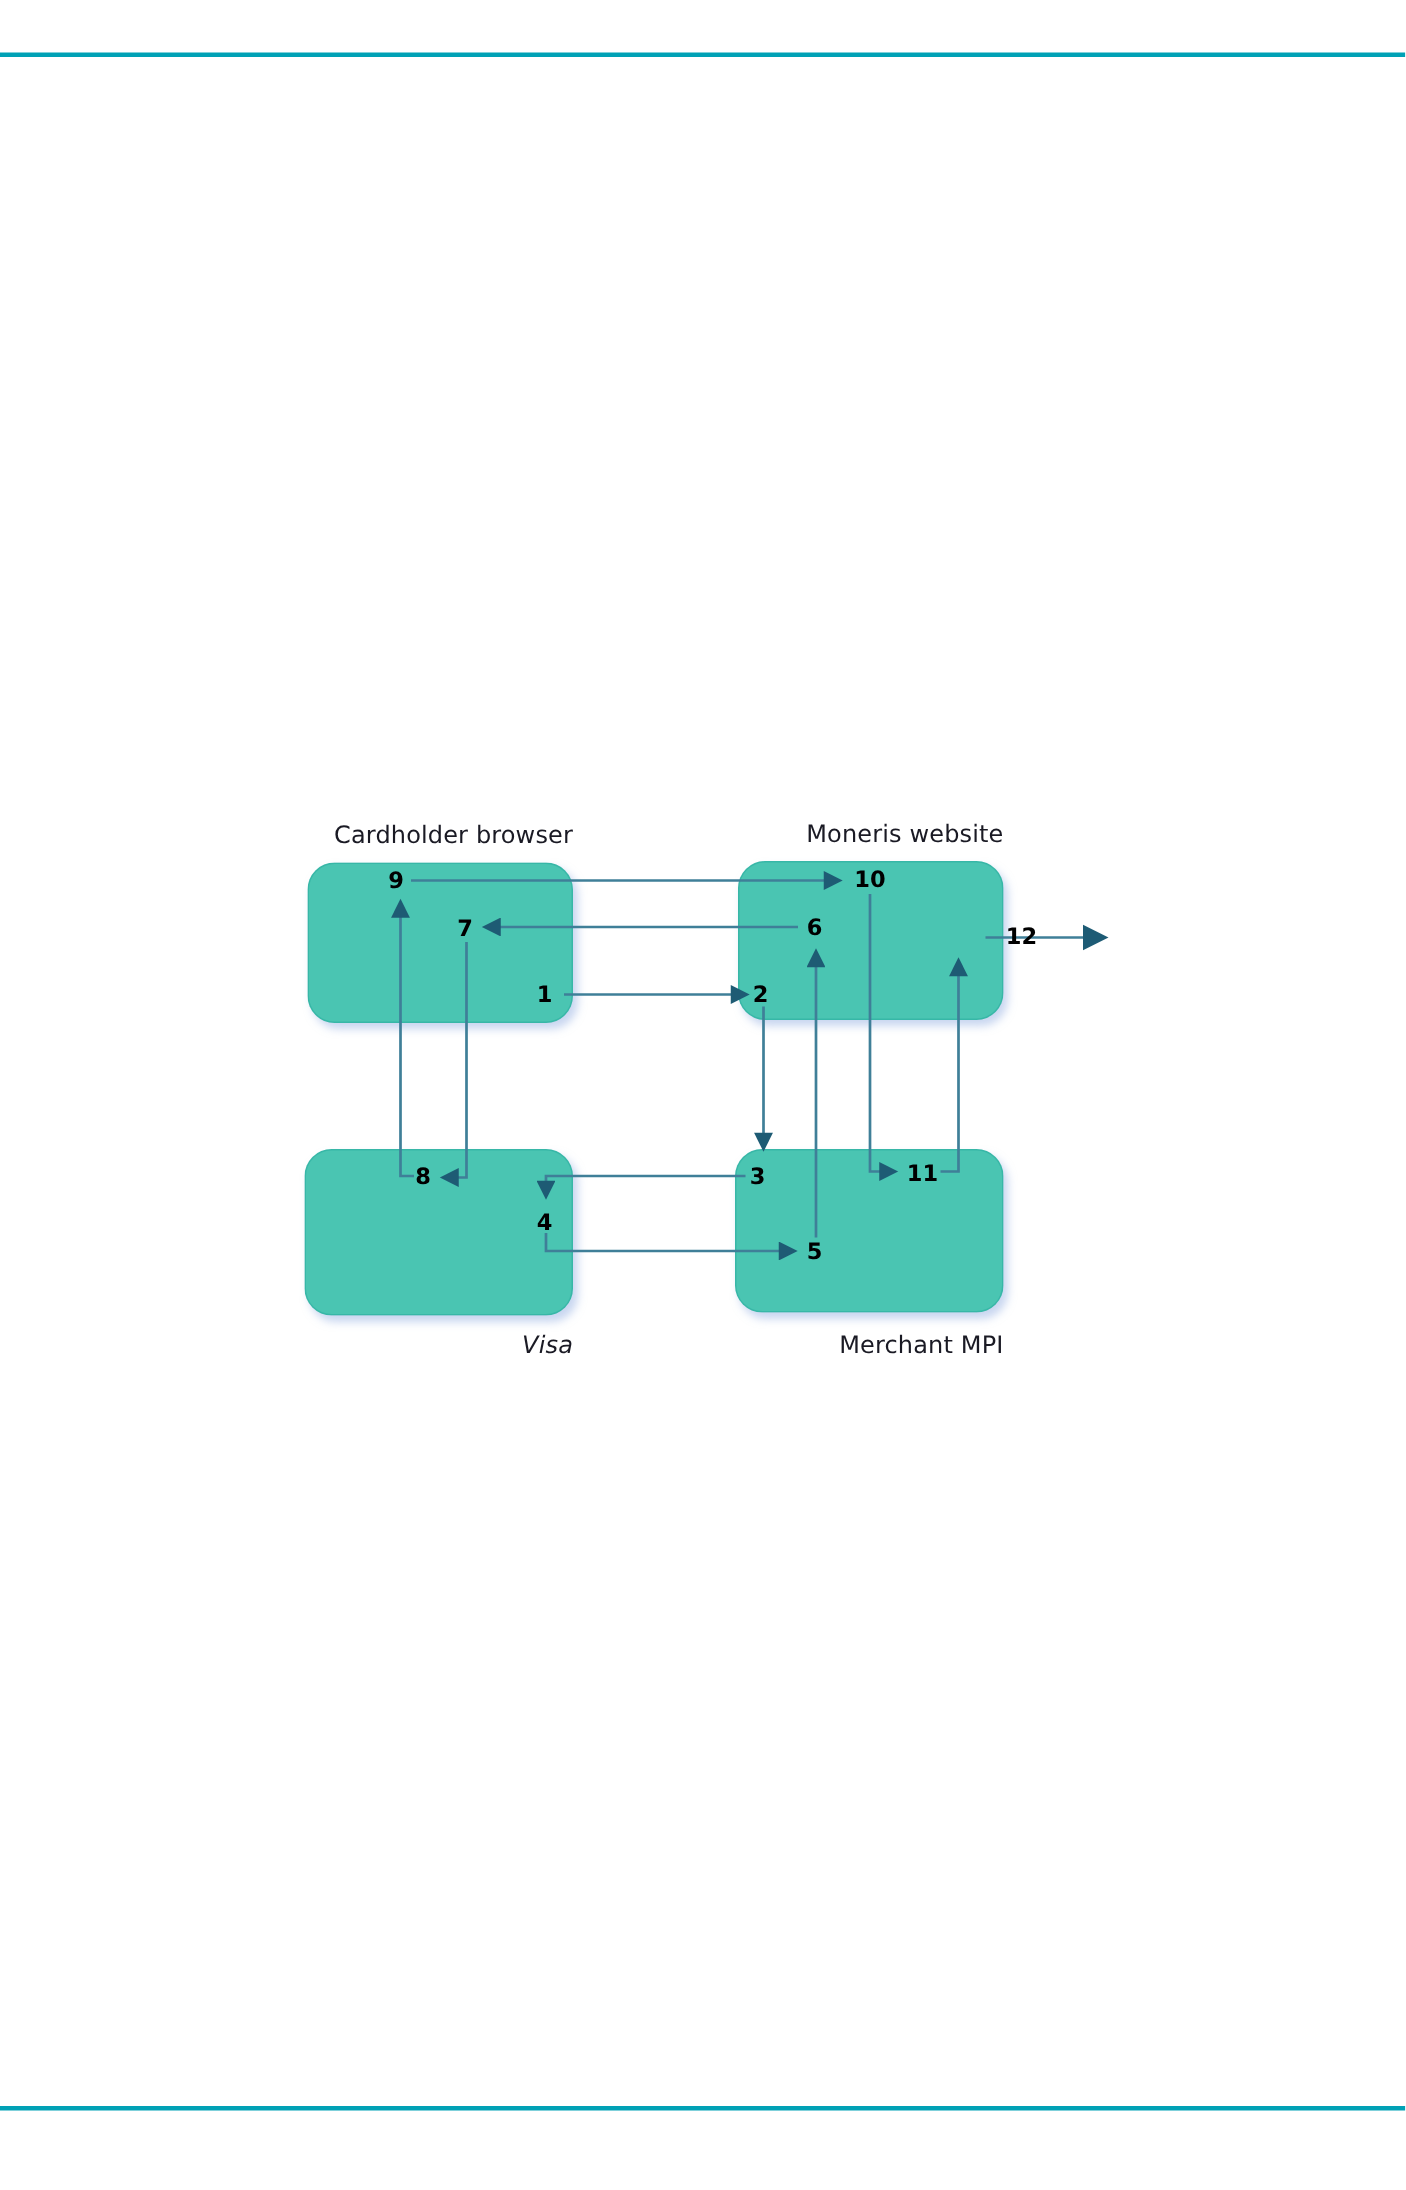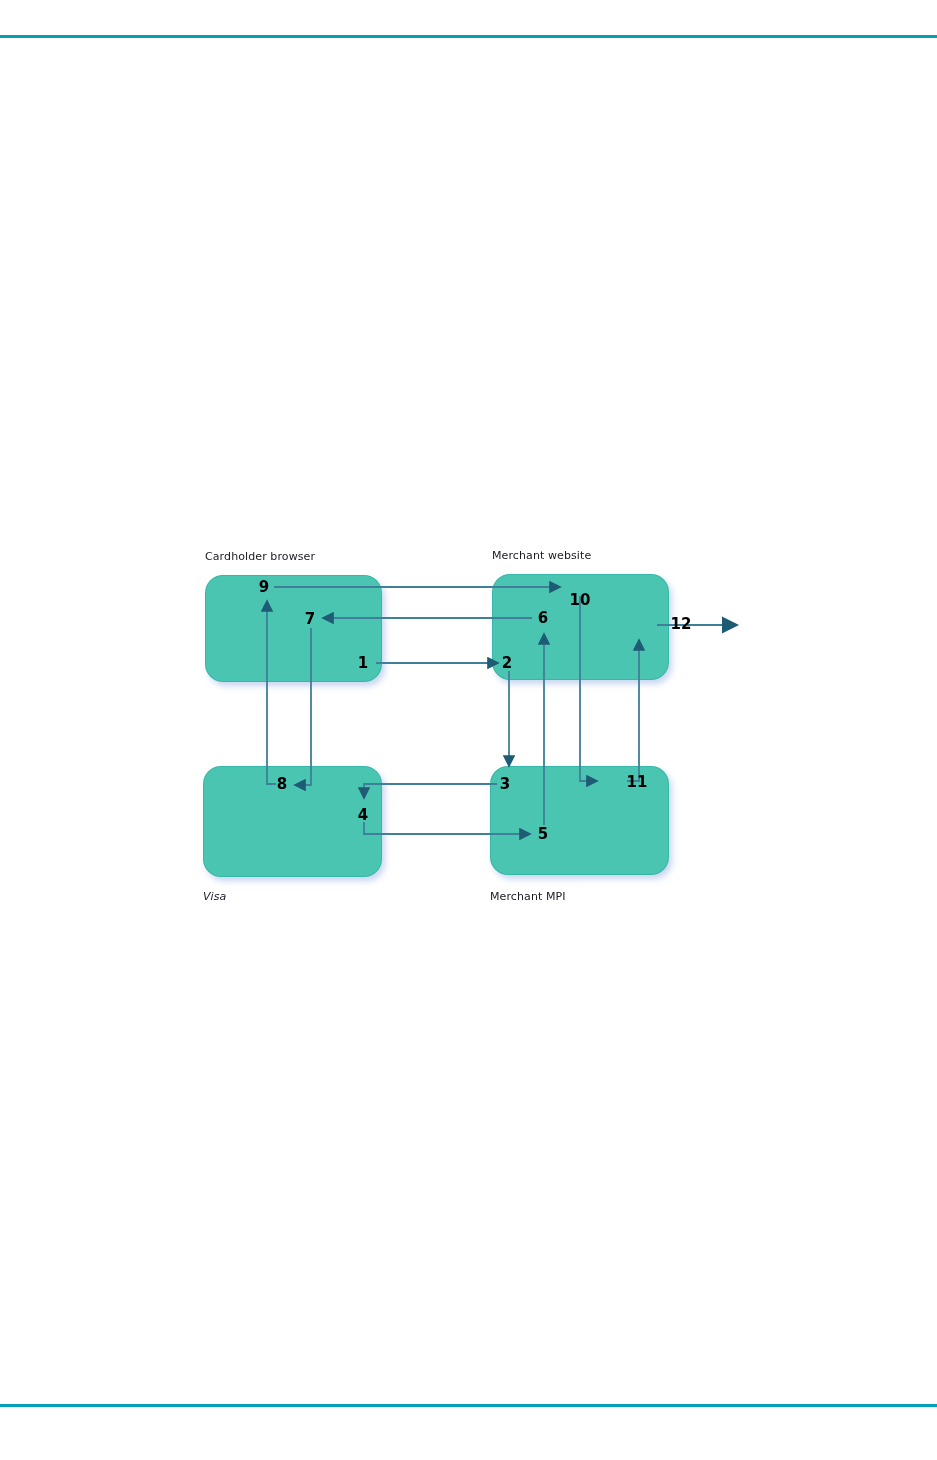--- a/index.html
+++ b/index.html
@@ -38,22 +38,22 @@
   .node {
     position: absolute;
     background: var(--node-fill);
     border: 1px solid rgba(0, 145, 135, 0.25);
     border-radius: 18px;
     box-shadow: 3px 4px 6px rgba(155, 180, 228, 0.55);
     z-index: 1;
   }
   .node-label {
     position: absolute;
-    text-align: left;
-    font-size: 11px;
+    text-align: right;
+    font-size: 16px;
     line-height: 20px;
     color: var(--node-label);
     letter-spacing: 0.1px;
     z-index: 1;
     white-space: nowrap;
   }
   .node-label.below { }
 
   svg.arrows {
     position: absolute;
@@ -83,21 +83,21 @@
 </head>
 <body>
 
 <div class="page">
 
   <div class="rule top"></div>
 
   <div class="diagram">
 
     <div class="node-label" style="left:205px; top:547px; width:177px;">Cardholder browser</div>
-    <div class="node-label" style="left:492px; top:546px; width:177px;">Merchant website</div>
+    <div class="node-label" style="left:492px; top:546px; width:177px;">Moneris website</div>
     <div class="node-label below" style="left:203px; top:887px; width:179px;font-style:italic;">Visa</div>
     <div class="node-label below" style="left:490px; top:887px; width:179px;">Merchant MPI</div>
 
     <div class="node" style="left:205px; top:575px; width:177px; height:107px;"></div>
     <div class="node" style="left:492px; top:574px; width:177px; height:106px;"></div>
     <div class="node" style="left:203px; top:766px; width:179px; height:111px;"></div>
     <div class="node" style="left:490px; top:766px; width:179px; height:109px;"></div>
 
     <svg class="arrows" width="937" height="1460" viewBox="0 0 937 1460">
       <defs>
@@ -122,21 +122,21 @@
 
     <span class="step" style="left:363px; top:663px;">1</span>
     <span class="step" style="left:507px; top:663px;">2</span>
     <span class="step" style="left:505px; top:784px;">3</span>
     <span class="step" style="left:363px; top:815px;">4</span>
     <span class="step" style="left:543px; top:834px;">5</span>
     <span class="step" style="left:543px; top:618px;">6</span>
     <span class="step" style="left:310px; top:619px;">7</span>
     <span class="step" style="left:282px; top:784px;">8</span>
     <span class="step" style="left:264px; top:587px;">9</span>
-    <span class="step" style="left:580px; top:600px;">10</span>
-    <span class="step" style="left:637px; top:782px;">11</span>
+    <span class="step" style="left:580px; top:586px;">10</span>
+    <span class="step" style="left:615px; top:782px;">11</span>
     <span class="step" style="left:641px; top:624px;margin-left:40px;">12</span>
 
   </div>
 
   <div class="rule bottom"></div>
 
 </div>
 
 </body></html>

